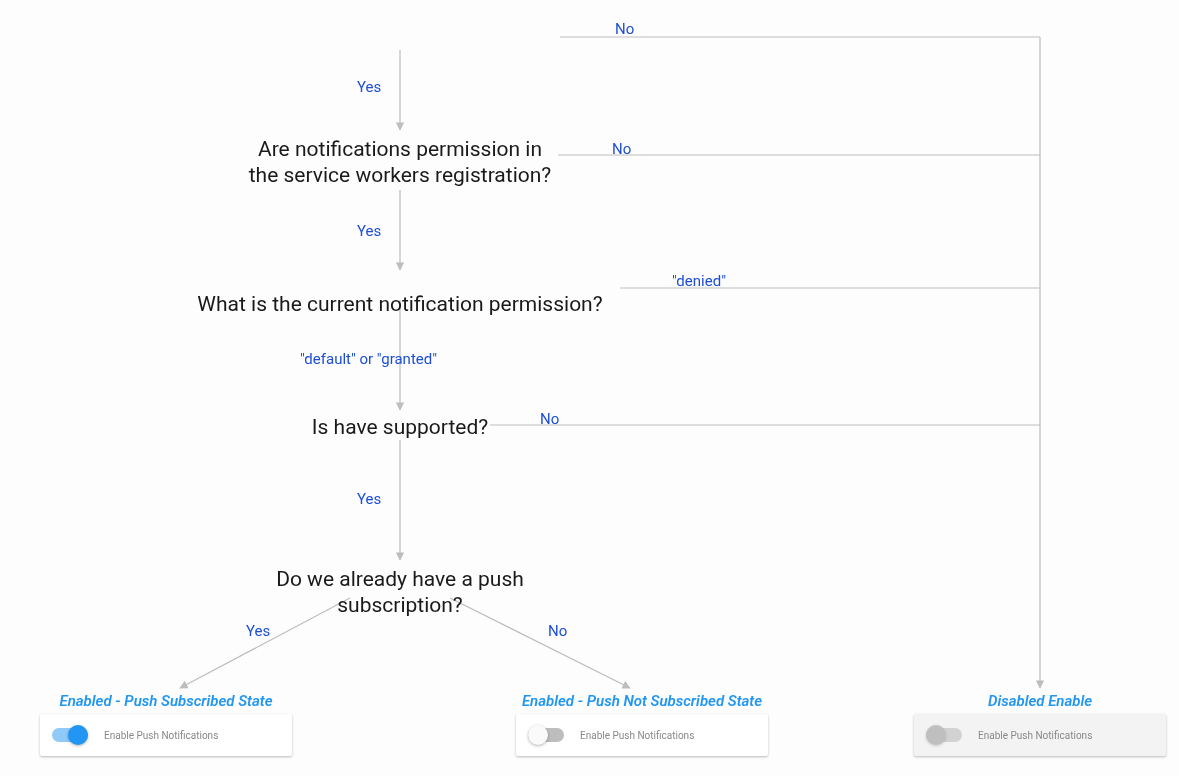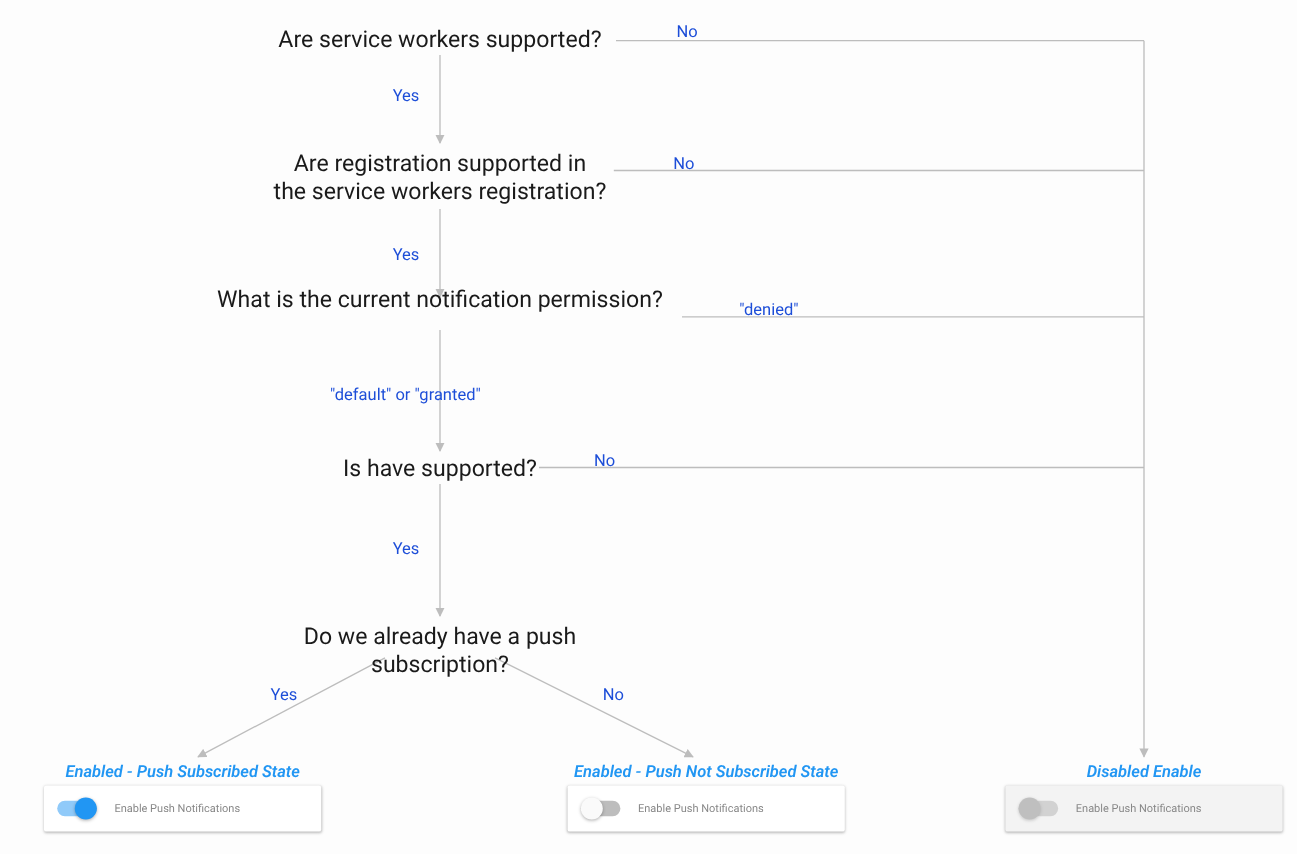--- a/index.html
+++ b/index.html
@@ -116,30 +116,27 @@
     <line x1="490" y1="425" x2="1040" y2="425"></line>
 
     <line x1="350" y1="598" x2="180" y2="688" marker-end="url(#arrow)"></line>
 
     <line x1="450" y1="598" x2="630" y2="688" marker-end="url(#arrow)"></line>
 
     <line x1="1040" y1="37" x2="1040" y2="688" marker-end="url(#arrow)"></line>
   </g>
 </svg>
 
-<div class="node" style="left:240px; top:24px; width:320px;">
-  <span>Are service workers supported?</span>
-</div>
 
 <div class="node" style="left:244px; top:136px; width:312px;">
-  <span>Are registration supported in</span><br>
+  <span>Are notifications permission in</span><br>
   <span>the service workers registration?</span>
 </div>
 
-<div class="node" style="left:185px; top:260px; width:430px;">
+<div class="node" style="left:185px; top:291px; width:430px;">
   <span>What is the current notification permission?</span>
 </div>
 
 <div class="node" style="left:310px; top:414px; width:180px;">
   <span>Is have supported?</span>
 </div>
 
 <div class="node" style="left:212px; top:566px; width:376px;">
   <span>Do we already have a push subscription?</span>
 </div>

